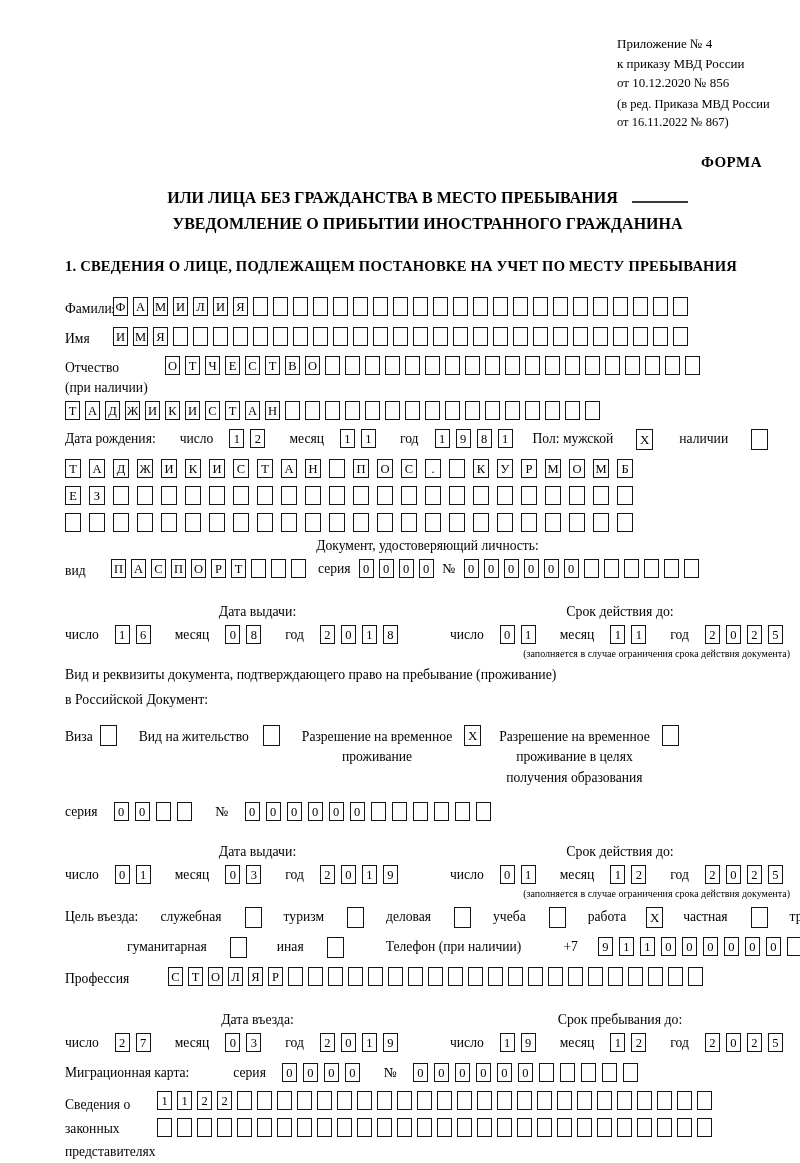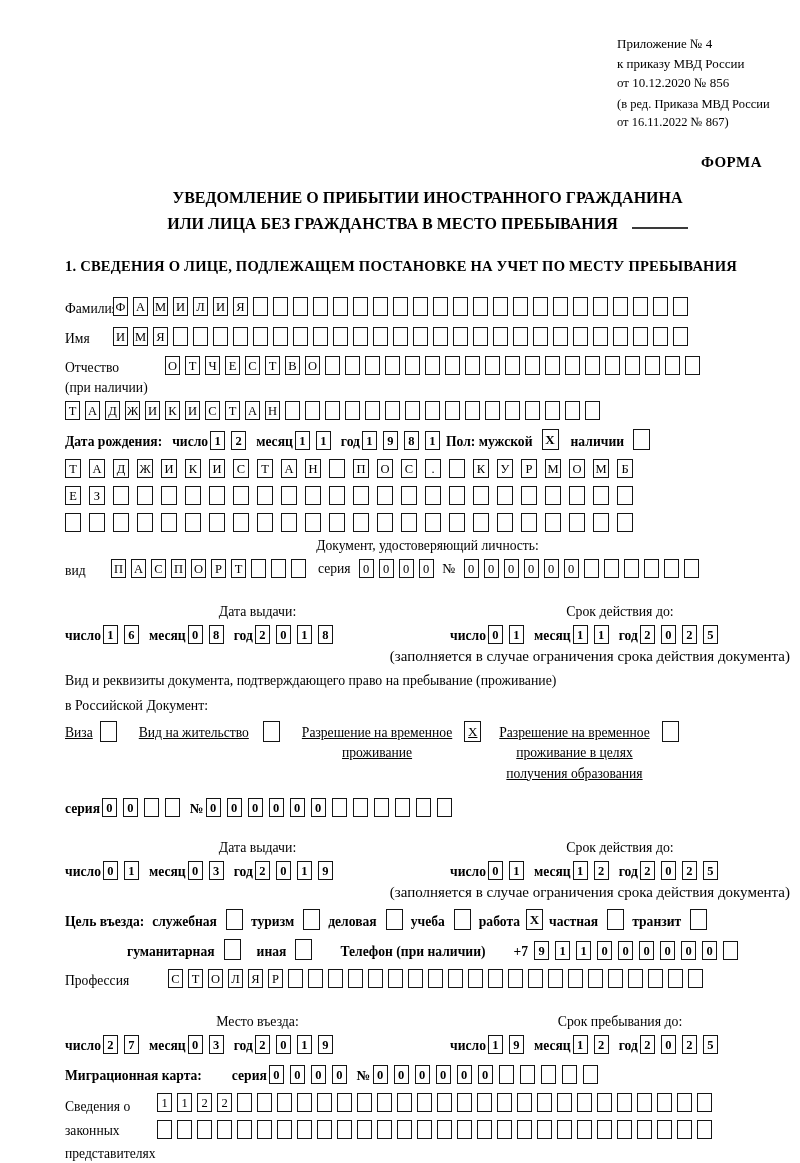--- a/index.html
+++ b/index.html
@@ -30,34 +30,34 @@
     display: inline-block; width: 15px; height: 19px; flex: 0 0 15px;
     border: 1.6px solid #151515; text-align: center;
     font-size: 12.5px; line-height: 18px; background: #fff; overflow: hidden;
   }
   .cells.sp .box { flex-basis: 16px; width: 16px; }
   .cb { display: inline-block; flex: none; width: 17px; height: 21px; line-height: 20px; font-size: 13px; margin-left: 7px; vertical-align: middle; }
   .stack > .cells { margin-bottom: 8px; }
   .stack > .cells:last-child { margin-bottom: 0; }
 
   
-  .dline { display: flex; align-items: flex-end; gap: 2px; font-size: 13.6px; font-weight: bold; }
+  .dline { display: flex; align-items: flex-start; gap: 16px; font-size: 13.6px; }
   .dline .cells { gap: 6px; }
   .dword { margin-left: 8px; }
   .dword:first-child { margin-left: 0; }
 
   .twocol { display: flex; margin-top: 23px; }
   .col-l { width: 385px; flex-shrink: 0; }
   .col-r { flex: 1; }
   .col-head { text-align: center; font-size: 13.8px; margin-bottom: 5px; }
-  .fine { text-align: right; font-size: 15px; margin-top: 4px; }
+  .fine { text-align: right; font-size: 10px; margin-top: 4px; }
 
   .para { font-size: 13.8px; line-height: 1.8; margin-top: 8px; }
 
-  .opts { display: flex; align-items: flex-start; margin-top: 2px; font-size: 13.6px; text-decoration: underline; }
+  .opts { display: flex; align-items: flex-start; margin-top: 12px; font-size: 13.6px; }
   .opt { display: flex; align-items: flex-start; }
   .opt .lbl { padding-top: 2px; }
   .opt .cb { margin-top: 0; }
   .ctr { text-align: center; }
 
   .inlbl { font-size: 13.6px; padding-top: 2px; flex-shrink: 0; }
 </style>
 </head>
 <body>
 
@@ -67,22 +67,22 @@
     <div class="pre">Приложение № 4
 к приказу МВД России
 от 10.12.2020 № 856</div>
     <div class="pre appendix-note">(в ред. Приказа МВД России
 от 16.11.2022 № 867)</div>
   </div>
 
   <div class="forma">ФОРМА</div>
 
   <div class="title">
+    <div><span>ИЛИ ЛИЦА БЕЗ ГРАЖДАНСТВА В МЕСТО ПРЕБЫВАНИЯ</span><span class="uline"></span></div>
     <div>УВЕДОМЛЕНИЕ О ПРИБЫТИИ ИНОСТРАННОГО ГРАЖДАНИНА</div>
-    <div><span>ИЛИ ЛИЦА БЕЗ ГРАЖДАНСТВА В МЕСТО ПРЕБЫВАНИЯ</span><span class="uline"></span></div>
   </div>
 
   <div class="section">1. СВЕДЕНИЯ О ЛИЦЕ, ПОДЛЕЖАЩЕМ ПОСТАНОВКЕ НА УЧЕТ ПО МЕСТУ ПРЕБЫВАНИЯ</div>
 
   <div class="row" style="margin-top:22px">
     <span class="lbl" style="width:48px">Фамилия</span>
     <span class="cells">
         <span class="box">Ф</span>
         <span class="box">А</span>
         <span class="box">М</span>
@@ -577,21 +577,21 @@
         <span class="box"></span>
         <span class="box"></span>
         <span class="box"></span>
         <span class="box"></span>
         <span class="box"></span>
       </span>
   </div>
 
   <div class="twocol">
     <div class="col-l">
-      <div class="col-head">Место въезда:</div>
+      <div class="col-head">Дата въезда:</div>
       <div class="dline">
         <span class="inlbl">число</span>
         <span class="cells">
             <span class="box">2</span>
             <span class="box">7</span>
           </span>
         <span class="dword inlbl">месяц</span>
         <span class="cells">
             <span class="box">0</span>
             <span class="box">3</span>

